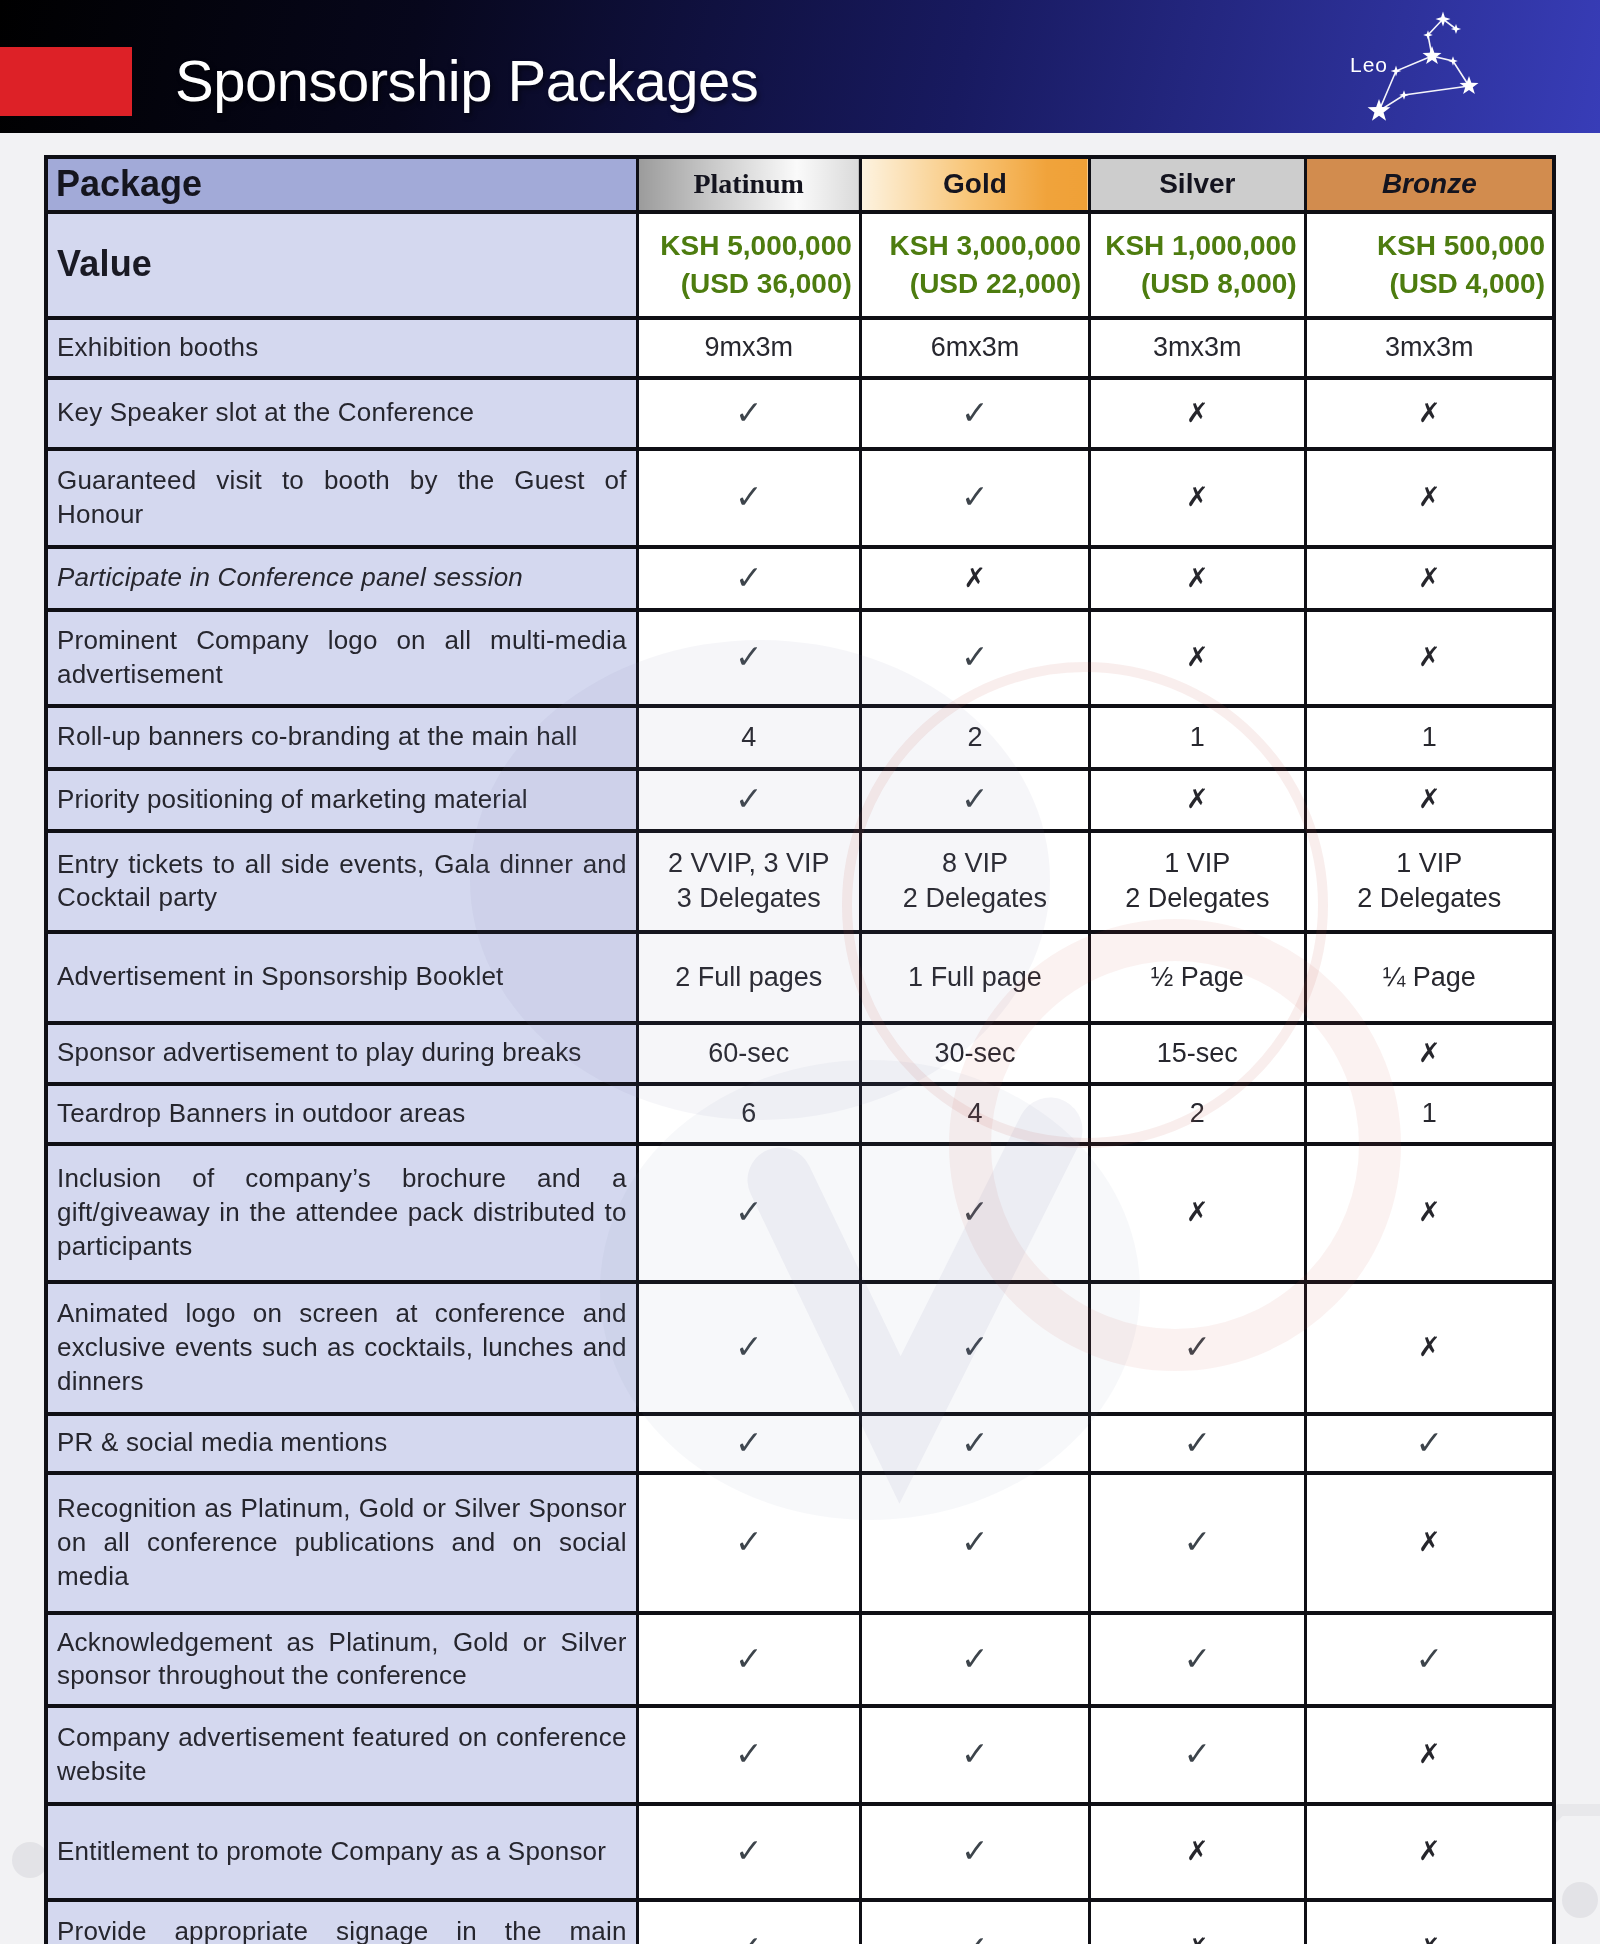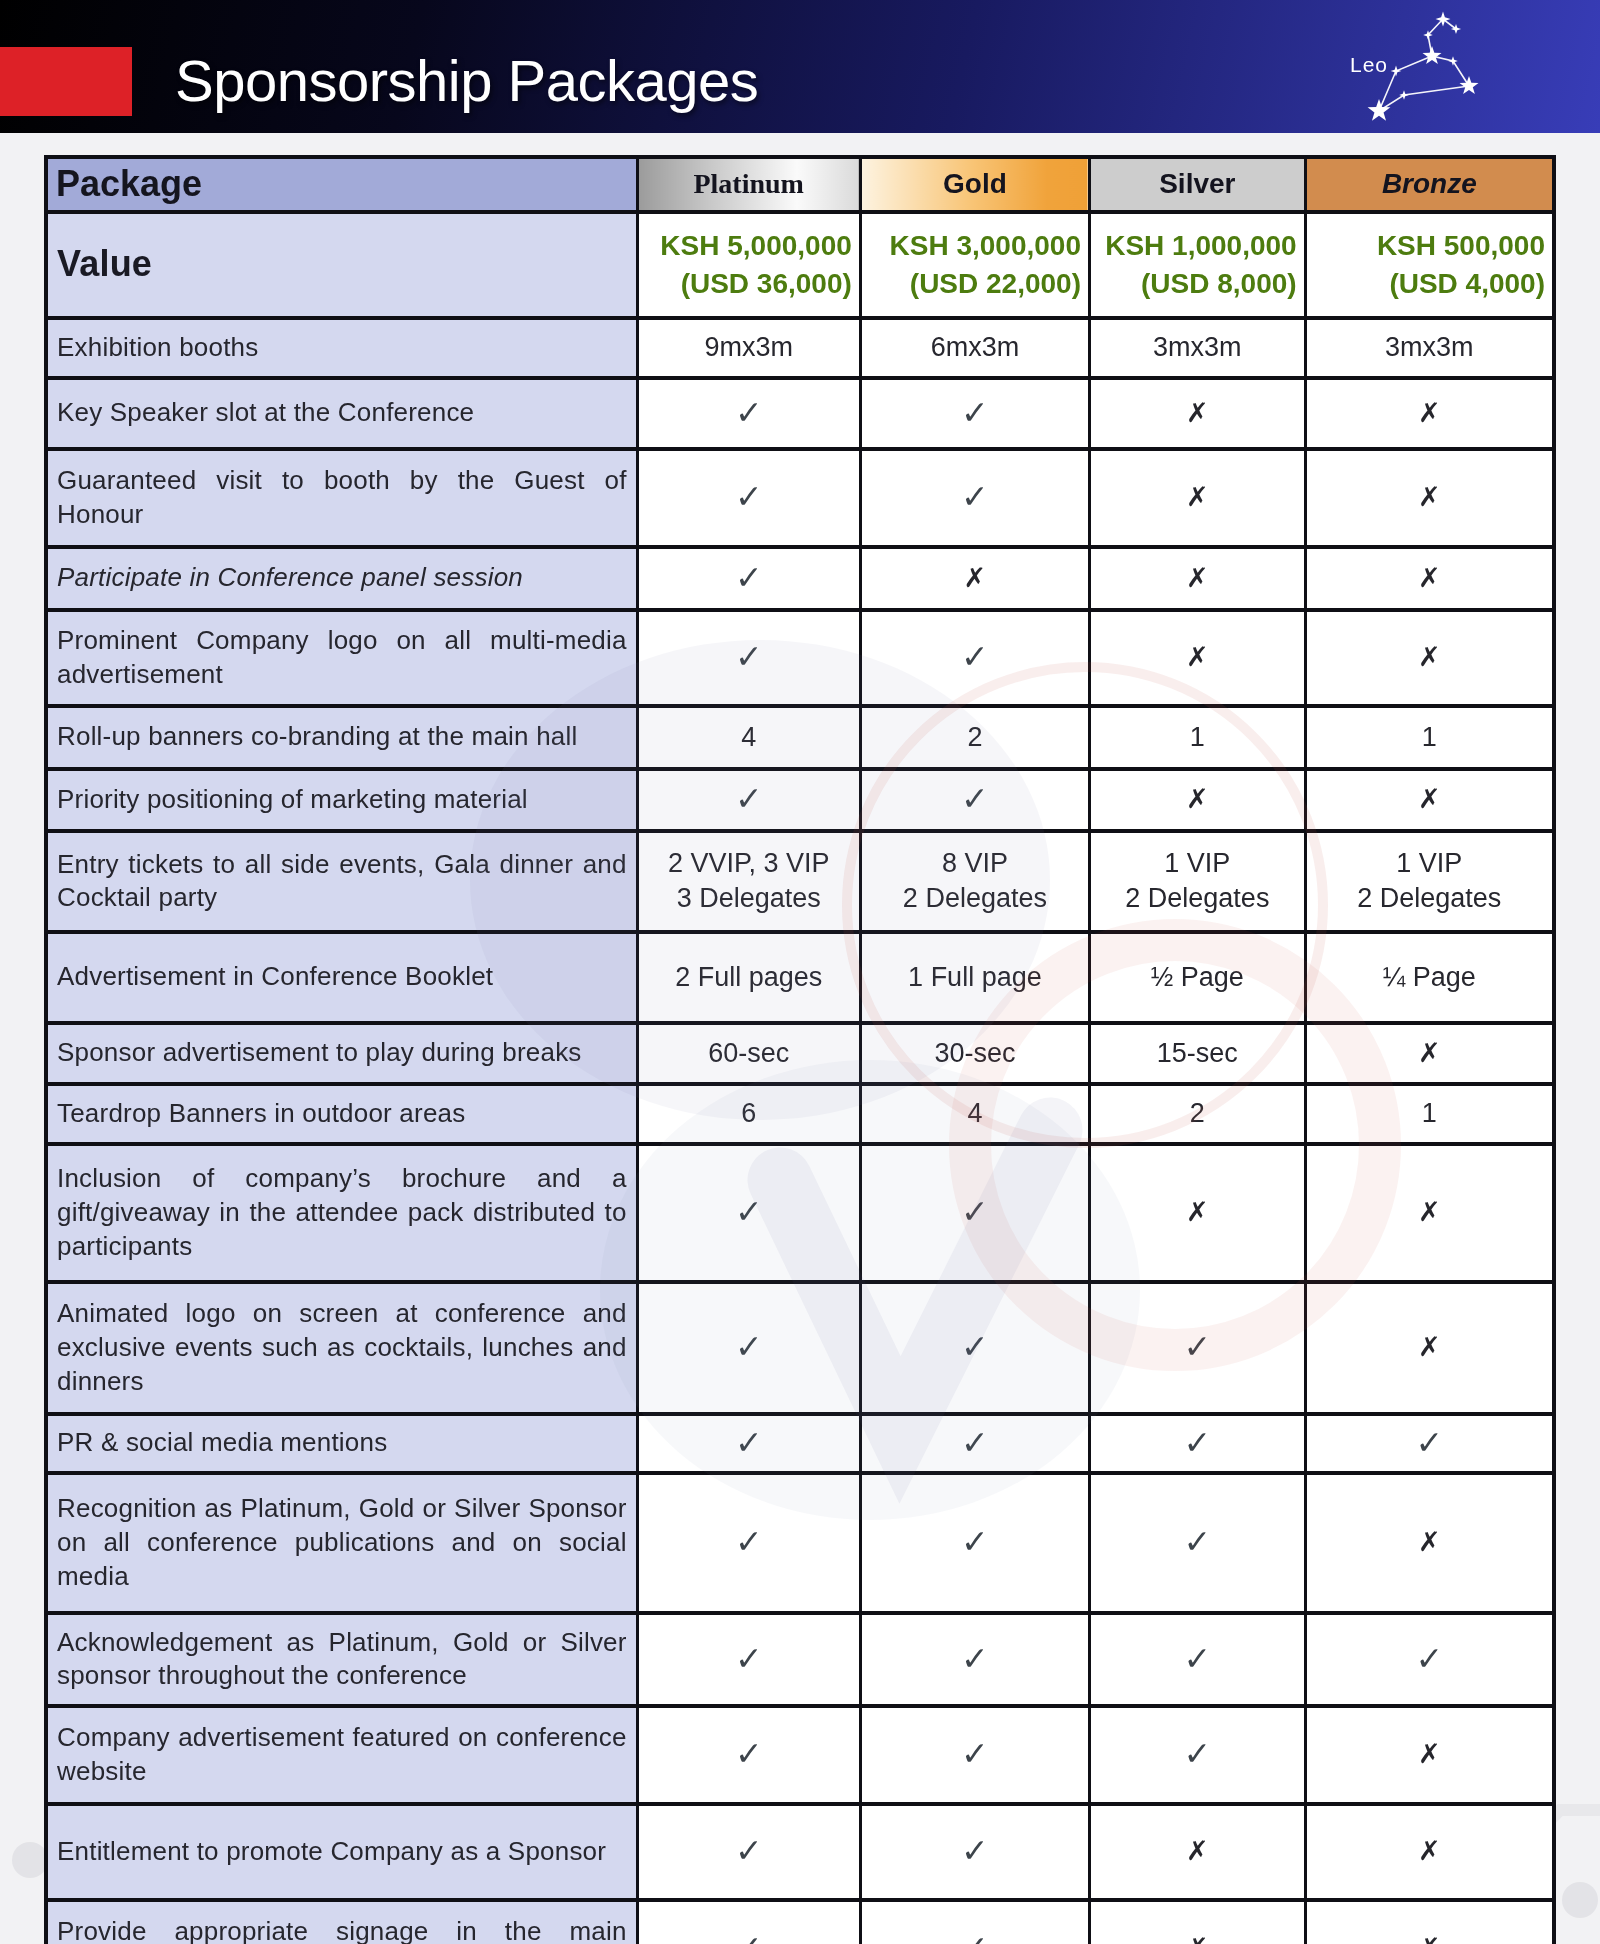--- a/index.html
+++ b/index.html
@@ -202,21 +202,21 @@
             <td class="val">2 VVIP, 3 VIP
 3 Delegates</td>
             <td class="val">8 VIP
 2 Delegates</td>
             <td class="val">1 VIP
 2 Delegates</td>
             <td class="val">1 VIP
 2 Delegates</td>
           </tr>
           <tr>
-            <td class="lbl" style="height: 71px;">Advertisement in Conference Booklet</td>
+            <td class="lbl" style="height: 71px;">Advertisement in Sponsorship Booklet</td>
             <td class="val">2 Full pages</td>
             <td class="val">1 Full page</td>
             <td class="val">½ Page</td>
             <td class="val">¼ Page</td>
           </tr>
           <tr>
             <td class="lbl" style="height: 41px;">Sponsor advertisement to play during breaks</td>
             <td class="val">60-sec</td>
             <td class="val">30-sec</td>
             <td class="val">15-sec</td>

